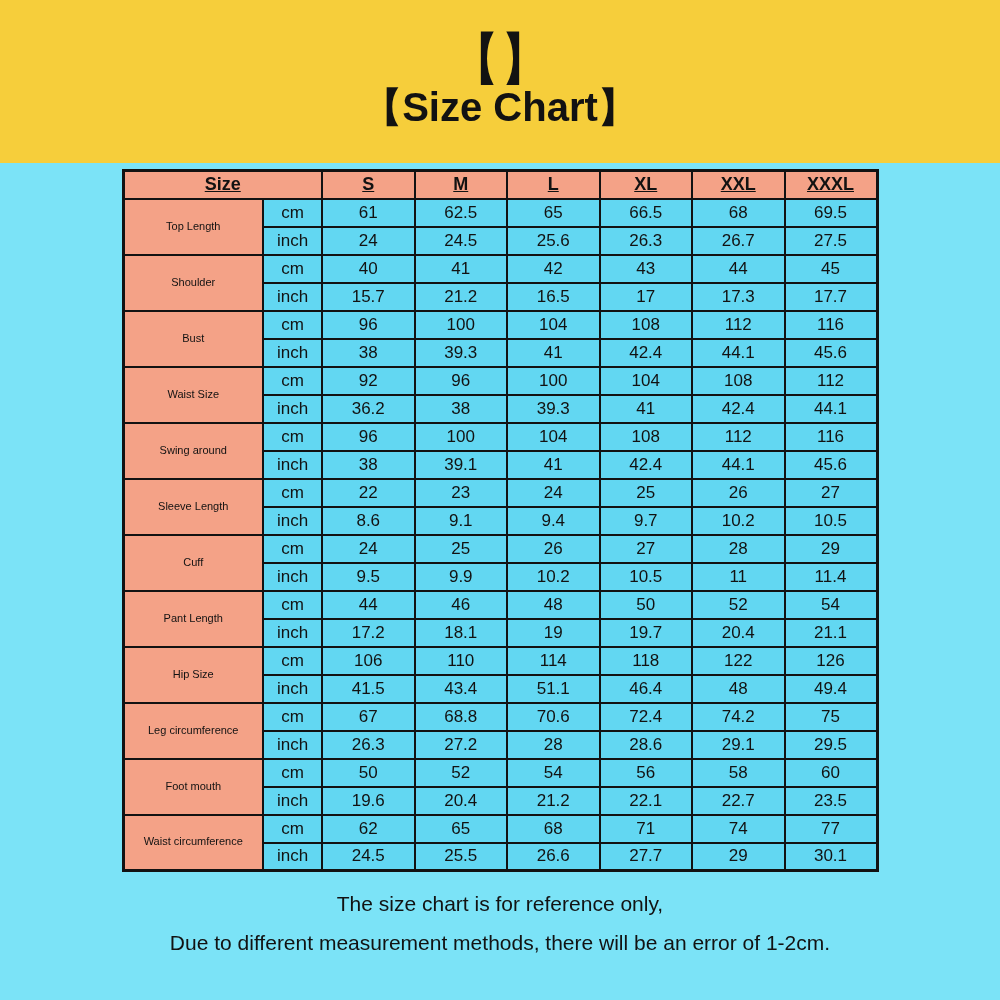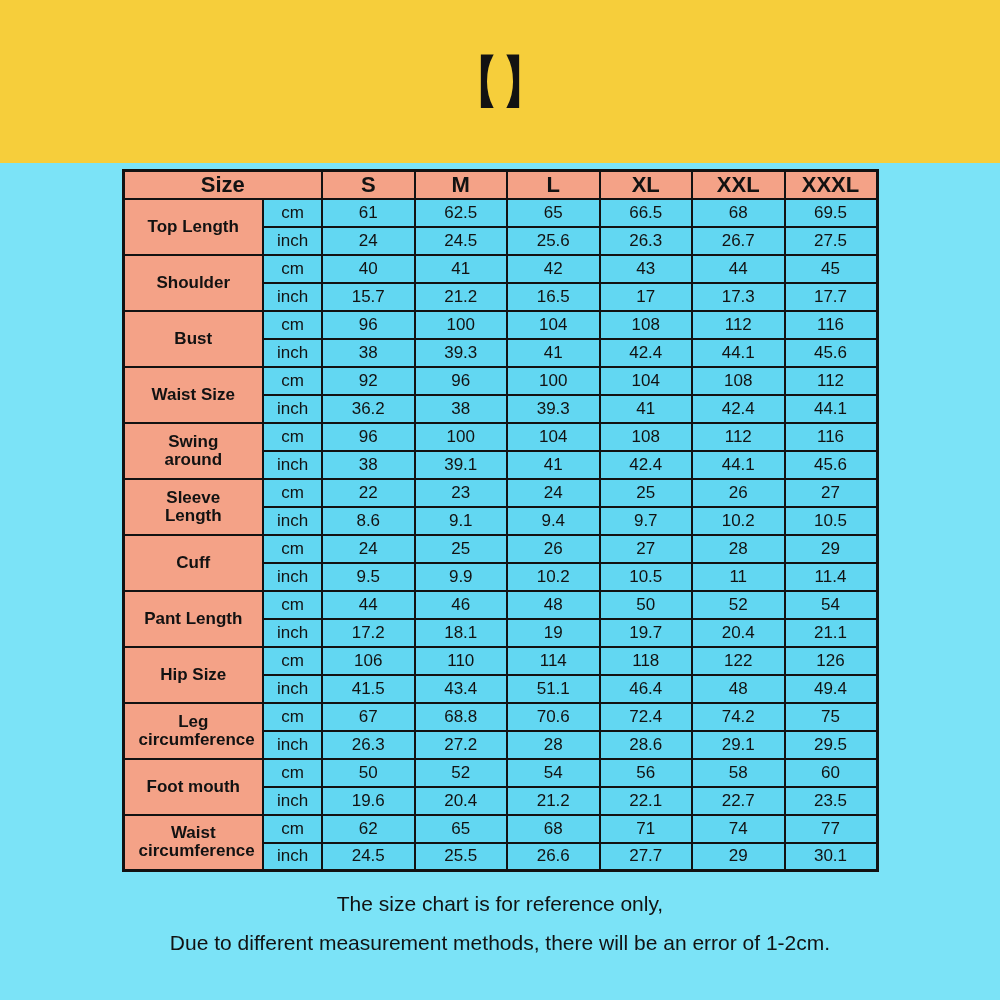--- a/index.html
+++ b/index.html
@@ -57,45 +57,46 @@
     height:28px;
     font-size:17px;font-weight:400;
     line-height:1.05;
     overflow:hidden;
   }
   col.c-label{width:140px;}
   col.c-unit{width:59px;}
   col.c-size{width:92.5px;}
   thead th{
     background:var(--salmon);
-    font-weight:700;font-size:22px;
+    font-weight:700;font-size:18px;text-decoration:underline;
   }
   th.row-label{
     background:var(--salmon);
-    font-weight:700;font-size:17px;
+    font-weight:400;font-size:11px;
     padding:0 14px;
   }
   td.unit-cell,td.data-cell{
     background:var(--cell-blue);
   }
   .footer{
     margin-top:20px;
     text-align:center;
     font-size:21px;
     display:flex;flex-direction:column;gap:15px;justify-content:flex-end;
   }
 </style>
 </head>
 <body>
 
 <div class="banner">
   <div class="title-line">
     <span class="title-bracket">【</span>
     <span class="title-bracket">】</span>
   </div>
+  <div class="subtitle">【Size Chart】</div>
 </div>
 
 <div class="table-wrap">
   <table>
     <colgroup>
       <col class="c-label">
         <col class="c-unit">
       <col class="c-size">
         <col class="c-size">
         <col class="c-size">

